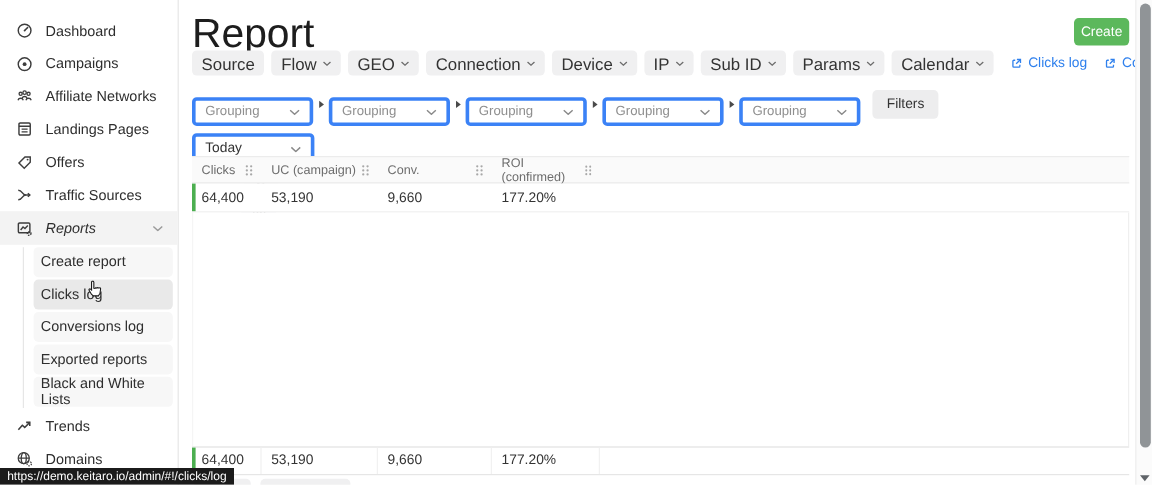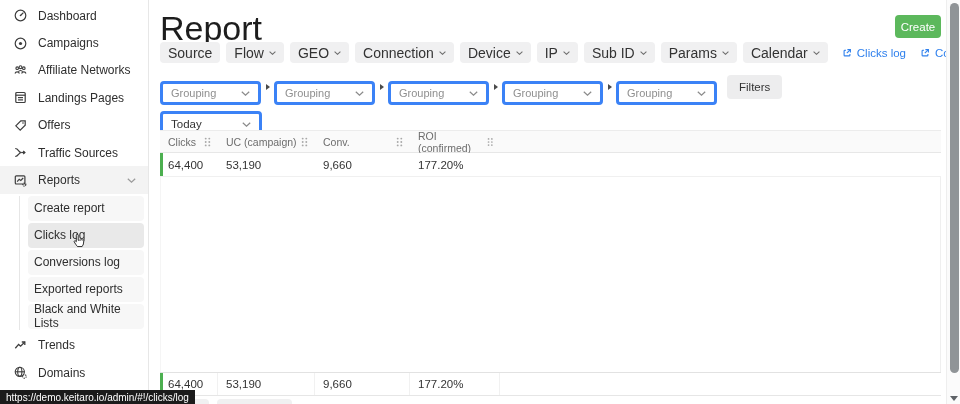--- a/index.html
+++ b/index.html
@@ -6,27 +6,27 @@
   html,body { width:960px; height:404px; overflow:hidden; }
   body {
     font-family: "Liberation Sans", sans-serif;
     background:#ffffff; color:#2e2e2e; position:relative;
   }
   svg { display:block; }
 
   
   .sidebar {
     position:absolute; left:0; top:0; width:149px; height:404px;
-    background:#ffffff; border-right:1px solid #e7e7e7; padding-top:2px;
+    background:#ffffff; border-right:1px solid #e7e7e7; padding-top:12px;
   }
   .nav-item {
     height:27.4px; display:flex; align-items:center; gap:11px;
     padding-left:14px; font-size:12px; color:#2e2e2e; cursor:pointer;
   }
-  .nav-item.active-section { background:#f3f3f3; }
+  .nav-item.active-section { background:#f3f3f3;font-style:italic; }
   .nav-icon { width:13px; height:13px; flex:0 0 13px; }
   .nav-chevron { margin-left:auto; margin-right:12px; }
   .subnav { position:relative; padding:2px 0 1px 0; }
   .subnav .guide {
     position:absolute; left:19px; top:2px; bottom:2px; width:1px; background:#e6e6e6;
   }
   .subnav-item {
     margin:0 4px 2px 28px; height:25px; display:flex; align-items:center;
     padding-left:6px; font-size:12px; color:#2e2e2e; border-radius:4px;
     background:#f7f7f7; cursor:pointer;

